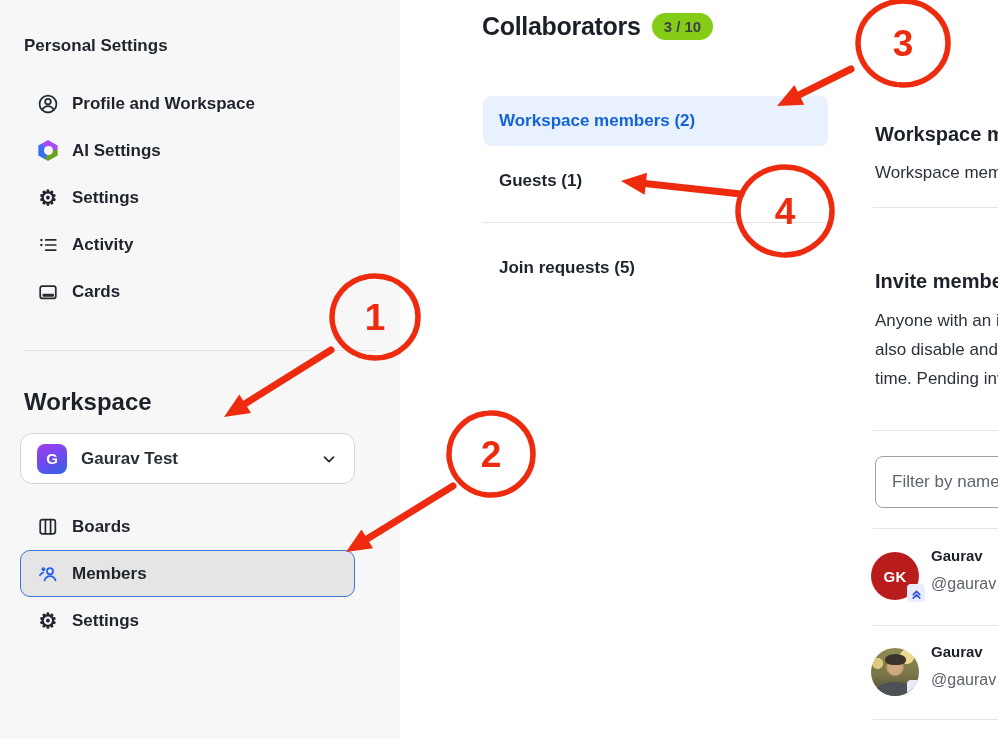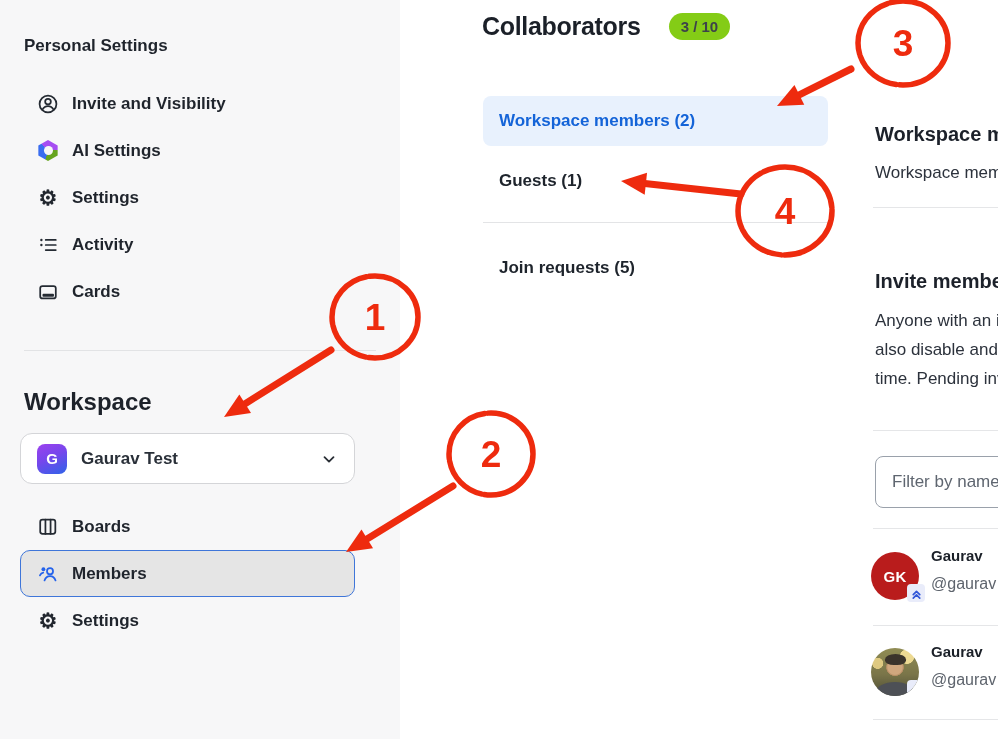--- a/index.html
+++ b/index.html
@@ -30,21 +30,21 @@
   .ws-avatar{width:30px;height:30px;border-radius:8px;color:#fff;font-weight:700;font-size:15px;
     display:flex;align-items:center;justify-content:center;
     background:linear-gradient(155deg,#9d41ee 0%,#7547ec 45%,#2f63e8 100%);}
   .ws-name{font-size:17px;font-weight:600;color:#2a3039;}
   .ws-chevron{margin-left:auto;display:flex;}
   .menu2{position:absolute;left:20px;top:503px;width:335px;}
   .menu2 .mi{padding-left:16px;}
   .menu2 .mi.active{background:#e5e5e5;border-color:#3f76d9;}
   
   .main{position:absolute;left:400px;top:0;width:598px;height:739px;background:#fff;}
-  .header{position:absolute;left:82px;top:12px;display:flex;align-items:center;gap:28px;}
+  .header{position:absolute;left:82px;top:12px;display:flex;align-items:center;gap:11px;}
   .title{font-size:25px;font-weight:800;color:#1b2028;letter-spacing:-0.3px;}
   .count{background:#84cc16;border-radius:15px;padding:5px 12px;font-size:15px;font-weight:600;color:#3d424a;}
   .tabs{position:absolute;left:83px;top:96px;width:345px;}
   .tab{height:50px;display:flex;align-items:center;padding-left:16px;font-size:17px;font-weight:600;
     color:#1e242c;border-radius:8px;cursor:pointer;box-sizing:border-box;}
   .tab.active{background:#e8f1fd;color:#1464d8;}
   .tab + .tab{margin-top:10px;}
   .tabs-divider{border-top:1px solid #e3e4e6;margin-top:16px;}
   .tab.last{margin-top:20px;}
   
@@ -87,21 +87,21 @@
   <div class="ps-title">Personal Settings</div>
   <nav class="menu" id="personal-menu">
       <div class="mi">
         <span class="icn">
           <svg width="22" height="22" viewBox="0 0 24 24" fill="none" stroke="#252b33" stroke-width="1.9" stroke-linecap="round" stroke-linejoin="round">
             <circle cx="12" cy="12" r="9.2"></circle>
             <circle cx="12" cy="9.4" r="3.1"></circle>
             <path d="M5.9 18.1c1.4-2.5 3.5-3.8 6.1-3.8s4.7 1.3 6.1 3.8"></path>
           </svg>
         </span>
-        <span>Invite and Visibility</span>
+        <span>Profile and Workspace</span>
       </div>
       <div class="mi">
         <span class="icn">
           <span class="ai-hex"></span>
         </span>
         <span>AI Settings</span>
       </div>
       <div class="mi">
         <span class="icn">
           <span class="gear-glyph">⚙</span>

